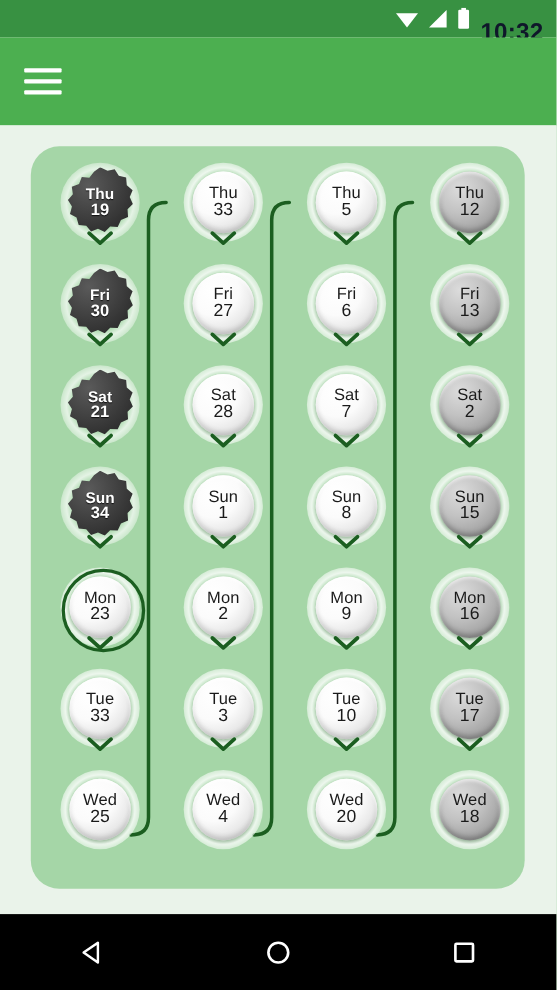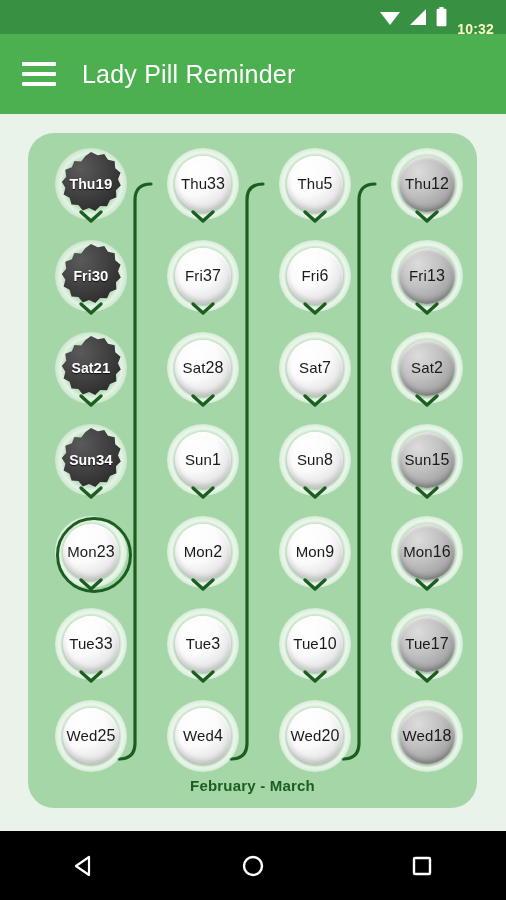--- a/index.html
+++ b/index.html
@@ -11,21 +11,21 @@
   #app { position:relative; width:506px; height:900px; }
 
   
   .statusbar{
     position:absolute; left:0; top:0; width:506px; height:34px;
     background:#389142; display:flex; align-items:center;
     justify-content:flex-end; padding-right:12px; gap:7px;
   }
   .sb-ico{ display:block; }
   .sb-time{
-    color:#fef9c3; font-size:14px; font-weight:bold; letter-spacing:.2px;
+    color:#0f172a; font-size:22px; font-weight:bold; letter-spacing:.2px;
     line-height:1; margin-left:2px; white-space:nowrap;margin-top:24px;
   }
 
   
   .appbar{
     position:absolute; left:0; top:34px; width:506px; height:80px;
     background:#4caf50; display:flex; align-items:center;
   }
   .hamburger{
     width:34px; height:24px; margin-left:22px; margin-right:26px;
@@ -74,21 +74,21 @@
     background:
       radial-gradient(circle at 50% 50%,
         rgba(255,255,255,0) 50%,
         rgba(255,255,255,.80) 62%,
         rgba(255,255,255,.30) 78%,
         rgba(255,255,255,0) 92%);
   }
   .pill .disc{
     position:absolute; left:8px; top:8px; width:56px; height:56px;
     border-radius:50%;
-    display:flex; align-items:center;
+    display:flex; flex-direction:column; align-items:center;
     justify-content:center; line-height:1.02;
   }
 
   
   .pill.white .disc{
     background:
       radial-gradient(circle at 34% 28%, #ffffff 0%, #fbfbfb 42%, #e2e2e2 76%, #cfcfcf 100%);
     box-shadow:
       inset 0 2px 3px rgba(255,255,255,.95),
       inset 0 -3px 5px rgba(0,0,0,.16),
@@ -183,21 +183,20 @@
     </svg>
     <span class="sb-time">10:32</span>
   </div>
 
   <div class="appbar">
     <div class="hamburger">
       <i></i>
       <i></i>
       <i></i>
     </div>
-    <span class="apptitle">Lady Pill Reminder</span>
   </div>
 
   <div class="page">
     <div class="pack">
 
       <svg class="connectors" viewBox="0 0 449 675" preserveAspectRatio="none">
         <g fill="none" stroke="#1b5e20" stroke-width="3.2" stroke-linecap="round">
           <path d="M91 626 q16 0 16 -16 L107 67 q0 -16 16 -16"></path>
           <path d="M203 626 q16 0 16 -16 L219 67 q0 -16 16 -16"></path>
           <path d="M315 626 q16 0 16 -16 L331 67 q0 -16 16 -16"></path>
@@ -304,21 +303,21 @@
             </div>
             <div class="chev" style="top: 71px;">
               <svg width="26" height="16" viewBox="0 0 26 16">
                 <path d="M3 3 L13 12 L23 3" fill="none" stroke="#1b5e20" stroke-width="3.4" stroke-linecap="round" stroke-linejoin="round"></path>
               </svg>
             </div>
             <div class="cell" style="top: 97px;">
               <div class="pill white">
                 <div class="disc">
                   <span class="d-day">Fri</span>
-                  <span class="d-num">37</span>
+                  <span class="d-num">27</span>
                 </div>
               </div>
             </div>
             <div class="chev" style="top: 163px;">
               <svg width="26" height="16" viewBox="0 0 26 16">
                 <path d="M3 3 L13 12 L23 3" fill="none" stroke="#1b5e20" stroke-width="3.4" stroke-linecap="round" stroke-linejoin="round"></path>
               </svg>
             </div>
             <div class="cell" style="top: 189px;">
               <div class="pill white">
@@ -552,21 +551,20 @@
               <div class="pill gray">
                 <div class="disc">
                   <span class="d-day">Wed</span>
                   <span class="d-num">18</span>
                 </div>
               </div>
             </div>
           </div>
         </div>
 
-      <div class="packlabel">February - March</div>
     </div>
   </div>
 
   <div class="navbar">
     <div class="navbtn">
       <svg width="26" height="26" viewBox="0 0 26 26">
         <path d="M18 4 L18 22 L5 13 Z" fill="none" stroke="#ffffff" stroke-width="2.2" stroke-linejoin="round"></path>
       </svg>
     </div>
     <div class="navbtn">

